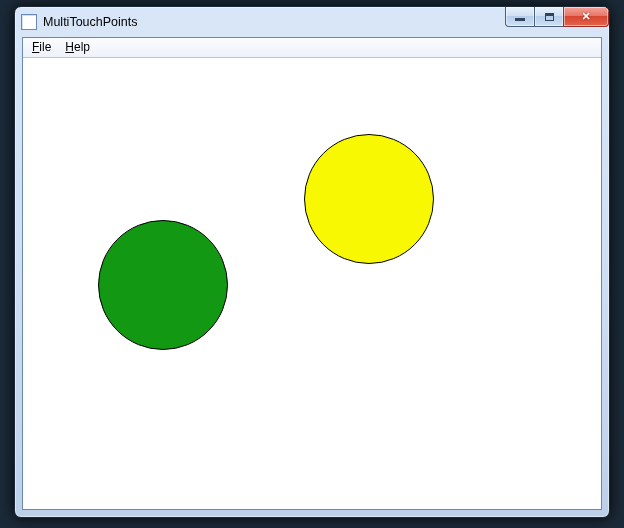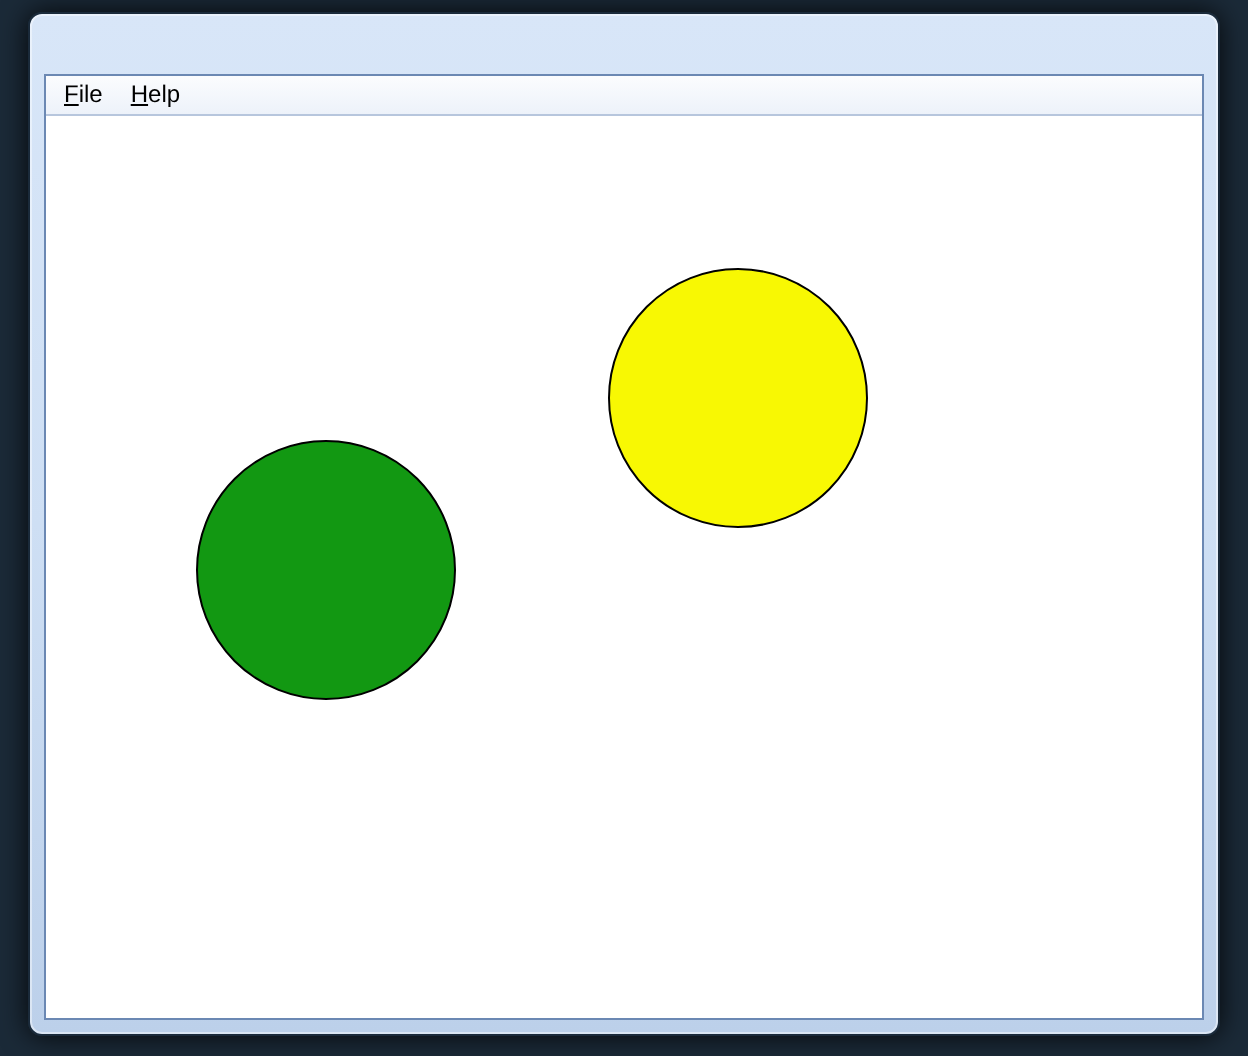--- a/index.html
+++ b/index.html
@@ -117,20 +117,36 @@
     border: 1px solid #000;
     border-radius: 50%;
   }
 </style>
 </head>
 <body>
 
 <div class="desktop">
   <div class="window">
 
+    <div class="titlebar">
+      <div class="app-icon"></div>
+      <div class="title-text">MultiTouchPoints</div>
+
+      <div class="caption-buttons">
+        <div class="cap-btn min" title="Minimize">
+          <span class="glyph min-g"></span>
+        </div>
+        <div class="cap-btn max" title="Maximize">
+          <span class="glyph max-g"></span>
+        </div>
+        <div class="cap-btn close" title="Close">
+          <span class="glyph">✕</span>
+        </div>
+      </div>
+    </div>
 
     <div class="client-frame">
       <div class="menubar">
         <div class="menu-item">
           <span class="mn">F</span><span>ile</span>
         </div>
         <div class="menu-item">
           <span class="mn">H</span><span>elp</span>
         </div>
       </div>

